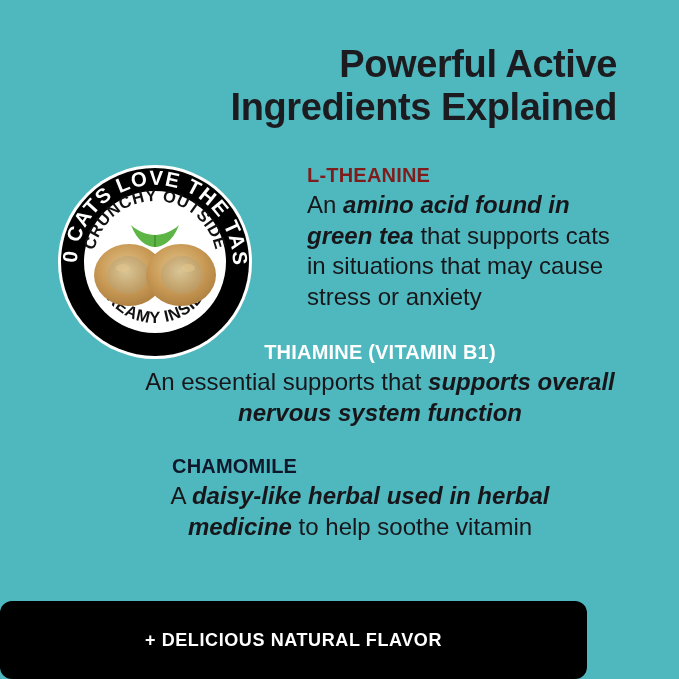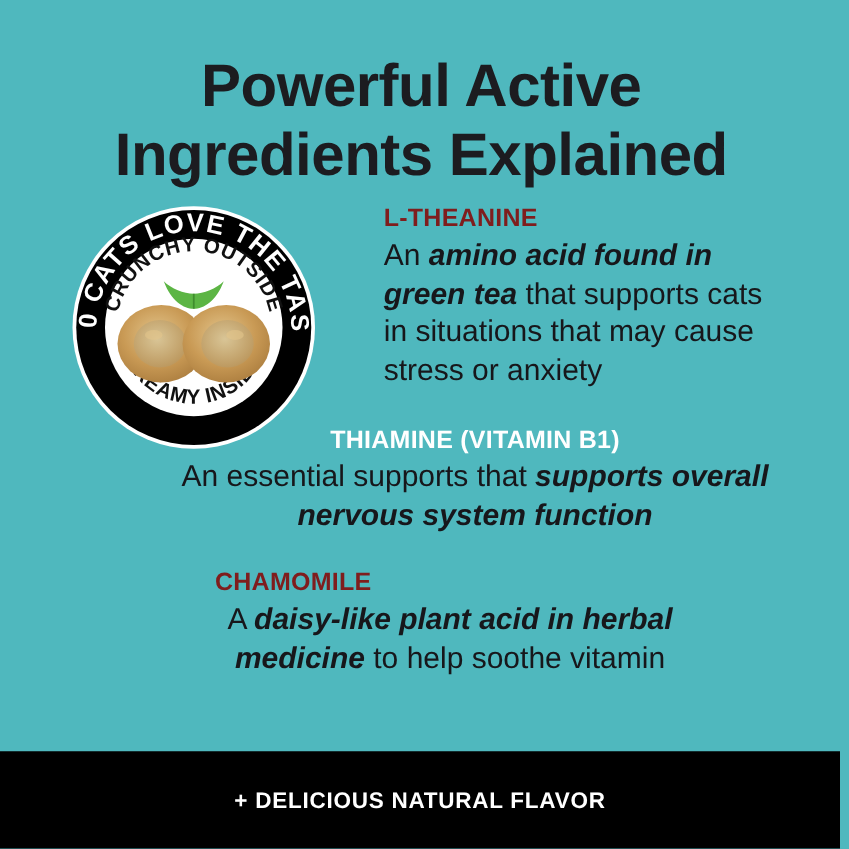--- a/index.html
+++ b/index.html
@@ -21,25 +21,25 @@
     box-sizing: border-box;
   }
 
   
   .title {
     position: absolute;
     left: 57px;
     top: 43px;
     width: 560px;
     color: #1C1C20;
-    font-size: 48px;
+    font-size: 38px;
     font-weight: bold;
     line-height: 1.14;
     letter-spacing: -0.4px;
-    text-align: center;
+    text-align: right;
     white-space: pre-line;
   }
 
   
   .badge {
     position: absolute;
     left: 57px;
     top: 163px;
     width: 196px;
     height: 197px;
@@ -86,26 +86,27 @@
   
   #block-chamomile { margin-top: 26px; }
   #block-chamomile .block-title { padding-left: 32px; }
   #block-chamomile .block-body  { text-align: center; width: 440px; }
 
   
   .footer {
     position: absolute;
     left: 0;
     bottom: 0;
-    width: 672px;
+    width: 587px;
     height: 78px;
     background: #000000;
     display: flex;
     align-items: center;
     justify-content: center;
+    border-radius: 12px;
   }
   .footer-text {
     color: #FFFFFF;
     font-size: 18px;
     font-weight: bold;
     letter-spacing: 0.6px;
   }
 </style>
 </head>
 <body style="background: rgb(79, 184, 190);">
@@ -176,22 +177,22 @@
       <div class="block-title" style="color: #7f1d1d;">L-THEANINE</div>
       <div class="block-body" style="color: rgb(23, 23, 27);"><span>An </span><b>amino acid found in green tea</b><span> that supports cats in situations that may cause stress or anxiety</span></div>
     </div>
 
     <div class="block" id="block-thiamine">
       <div class="block-title" style="color: rgb(255, 255, 255);">THIAMINE (VITAMIN B1)</div>
       <div class="block-body" style="color: rgb(23, 23, 27);"><span>An essential supports that </span><b>supports overall nervous system function</b></div>
     </div>
 
     <div class="block" id="block-chamomile">
-      <div class="block-title" style="color: #7f1d1d;">CHAMOMILE</div>
-      <div class="block-body" style="color: rgb(23, 23, 27);"><span>A </span><b>daisy-like plant acid in herbal medicine</b><span> to help soothe vitamin</span></div>
+      <div class="block-title" style="color: #0f172a;">CHAMOMILE</div>
+      <div class="block-body" style="color: rgb(23, 23, 27);"><span>A </span><b>daisy-like herbal used in herbal medicine</b><span> to help soothe vitamin</span></div>
     </div>
 
   </div>
 
   <div class="footer" style="background: rgb(0, 0, 0);">
     <span class="footer-text" style="color: rgb(255, 255, 255);">+ DELICIOUS NATURAL FLAVOR</span>
   </div>
 
 </div>
 

